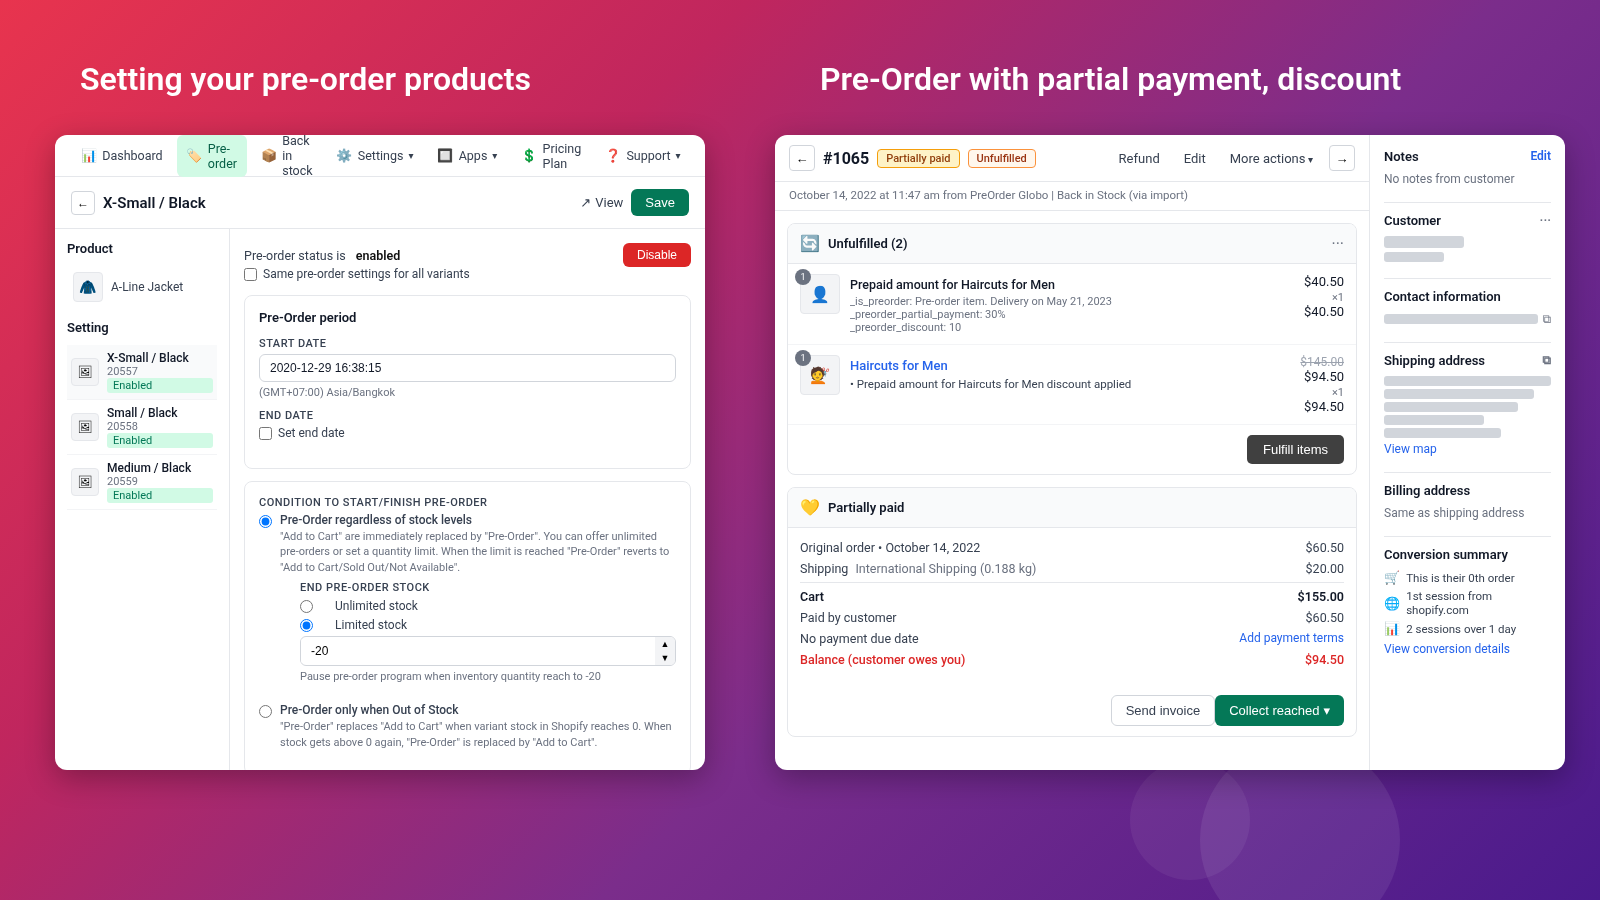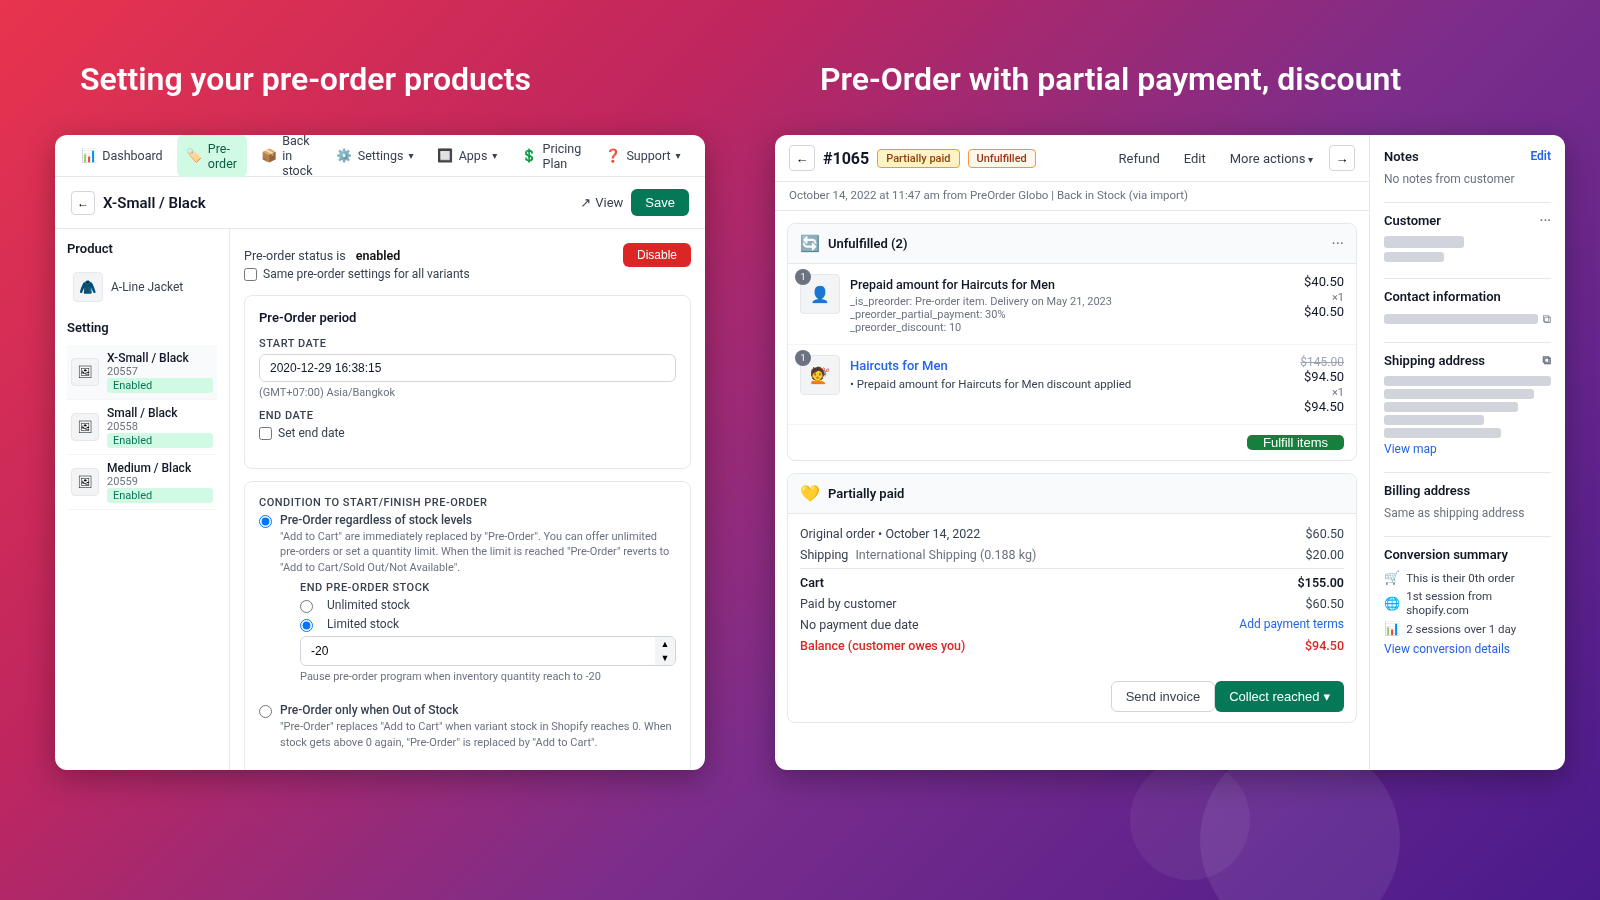--- a/index.html
+++ b/index.html
@@ -191,21 +191,21 @@
     .field-input {
       width: 100%; border: 1px solid #d1d5db; border-radius: 6px;
       padding: 6px 10px; font-size: 12px; color: #111827; margin-bottom: 4px;
     }
     .field-hint { font-size: 11px; color: #6b7280; margin-bottom: 10px; }
     .radio-option { display: flex; align-items: flex-start; gap: 8px; margin-bottom: 10px; }
     .radio-option input[type=radio] { margin-top: 2px; }
     .radio-label { font-size: 12px; color: #374151; font-weight: 500; }
     .radio-desc { font-size: 11px; color: #6b7280; margin-top: 2px; line-height: 1.4; }
     .sub-options { margin-left: 20px; margin-top: 6px; margin-bottom: 6px; }
-    .sub-radio { display: flex; gap: 14px; margin-bottom: 4px; font-size: 12px; color: #374151; }
+    .sub-radio { display: flex; align-items: center; gap: 22px; margin-bottom: 4px; font-size: 12px; color: #374151; }
     .stock-input-row {
       display: flex; align-items: center; gap: 0;
       border: 1px solid #d1d5db; border-radius: 6px; overflow: hidden;
       width: 100%; margin-bottom: 4px;
     }
     .stock-input {
       flex: 1; border: none; padding: 5px 10px; font-size: 12px;
     }
     .stock-stepper { display: flex; flex-direction: column; }
     .stepper-btn { width: 20px; height: 14px; background: #f3f4f6; border: none; cursor: pointer; font-size: 9px; }
@@ -280,22 +280,22 @@
     .item-name-plain { font-size: 12.5px; color: #111827; font-weight: 500; }
     .item-meta { font-size: 11px; color: #6b7280; margin-top: 2px; }
     .item-meta span { display: block; }
     .item-pricing { text-align: right; font-size: 13px; color: #111827; }
     .item-price-original { text-decoration: line-through; color: #9ca3af; font-size: 12px; }
     .item-sub { font-size: 11px; color: #6b7280; margin-top: 2px; }
     .item-bullet { font-size: 11.5px; color: #374151; margin-top: 3px; }
 
     .fulfill-btn-row { padding: 10px 12px; display: flex; justify-content: flex-end; }
     .fulfill-btn {
-      background: #15803d; color: white; border: none;
-      padding: 0 16px; border-radius: 5px; font-size: 13px; cursor: pointer;
+      background: #404040; color: white; border: none;
+      padding: 7px 16px; border-radius: 5px; font-size: 13px; cursor: pointer;
     }
 
     .payment-card {
       margin: 0 12px 12px; border: 1px solid #e5e7eb; border-radius: 8px; overflow: hidden;
     }
     .payment-header {
       display: flex; align-items: center; gap: 8px;
       padding: 10px 12px; background: #f9fafb; border-bottom: 1px solid #e5e7eb;
     }
     .payment-title { font-size: 13px; font-weight: 600; color: #111827; }

